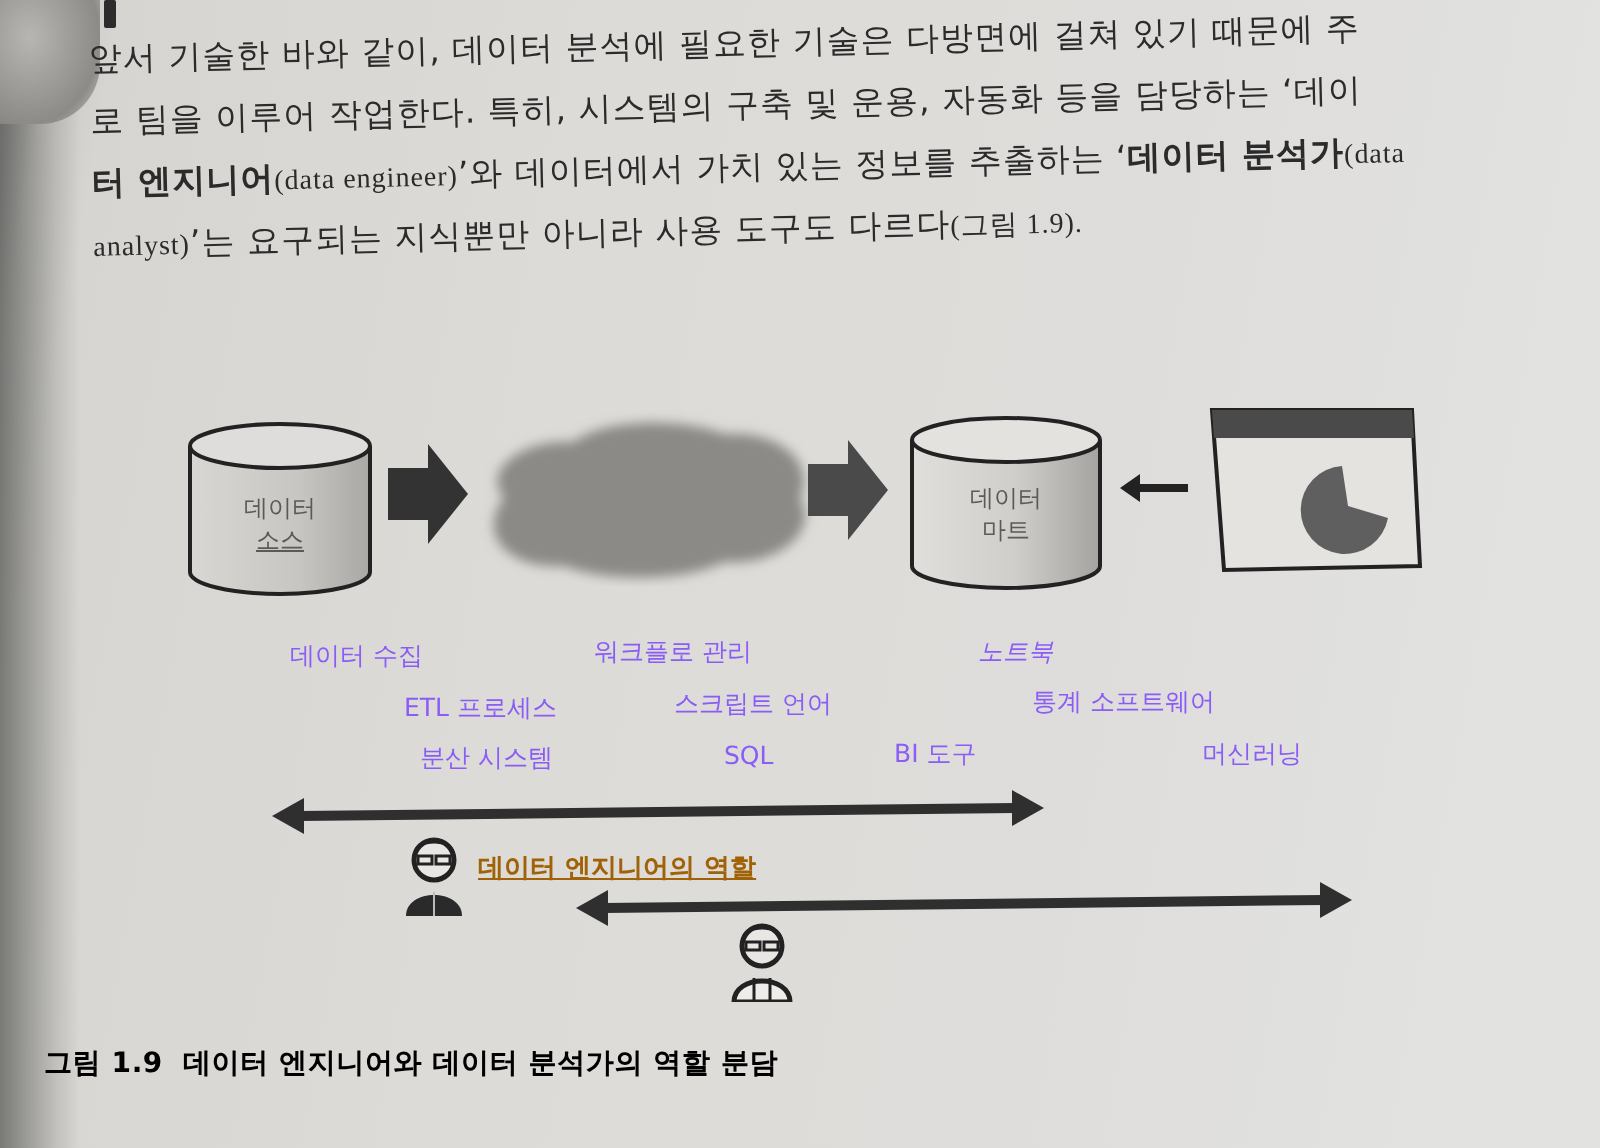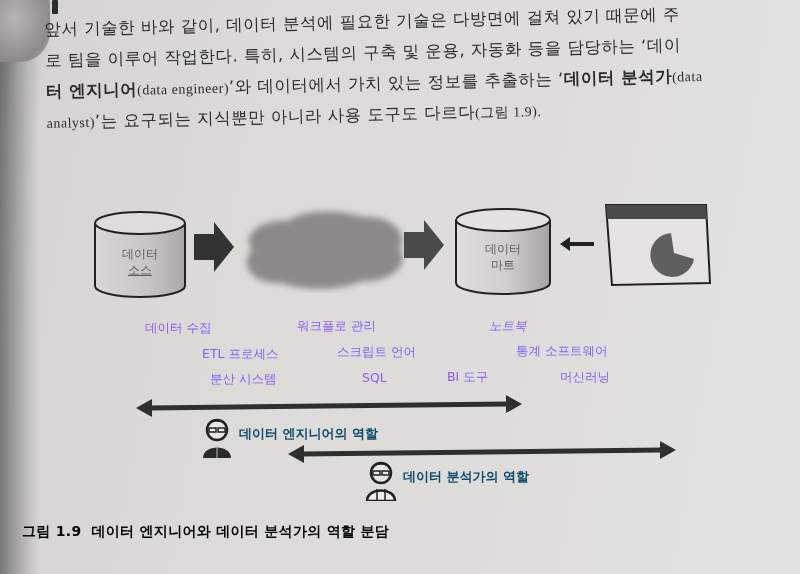--- a/index.html
+++ b/index.html
@@ -38,21 +38,21 @@
   .cyl .lbl {
     position:absolute; left:0; width:100%; text-align:center; font-size:12px; color:#5a5a5a; line-height:16px;
   }
 
   .cloud-lbl {
     position:absolute; left:248px; top:234px; width:150px; text-align:center; font-size:13px; color:#3a3a3a;
   }
 
   .skill { position:absolute; font-size:12.5px; color:#8b5cf6; white-space:nowrap; }
 
-  .role-label { position:absolute; font-size:13px; font-weight:bold; color:#0c4a6e; white-space:nowrap; }
+  .role-label { position:absolute; font-size:13px; font-weight:bold; color:#a16207; white-space:nowrap;text-decoration:underline; }
 
   .caption {
     position:absolute; left:22px; top:523px; font-size:14px; font-weight:bold; color:#000000; white-space:nowrap; letter-spacing:0.3px;text-align:right;
   }
   .caption .num { margin-right:10px; }
 </style>
 </head>
 <body>
 
 <div class="page-shade"></div>
@@ -137,21 +137,21 @@
 
   <div class="skill" style="left:145px;top:320px;">데이터 수집</div>
   <div class="skill" style="left:178px;top:346px;margin-left:24px;">ETL 프로세스</div>
   <div class="skill" style="left:210px;top:371px;">분산 시스템</div>
   <div class="skill" style="left:297px;top:318px;">워크플로 관리</div>
   <div class="skill" style="left:337px;top:344px;">스크립트 언어</div>
   <div class="skill" style="left:362px;top:370px;">SQL</div>
   <div class="skill" style="left:489px;top:318px;font-style:italic;">노트북</div>
   <div class="skill" style="left:447px;top:369px;">BI 도구</div>
   <div class="skill" style="left:516px;top:343px;">통계 소프트웨어</div>
-  <div class="skill" style="left:560px;top:369px;text-align:right;">머신러닝</div>
+  <div class="skill" style="left:601px;top:369px;text-align:right;">머신러닝</div>
 
   <svg style="position:absolute;left:136px;top:394px;" width="388" height="24">
     <line x1="14" y1="14" x2="372" y2="10" stroke="#2f2f2f" stroke-width="5"></line>
     <polygon points="0,14 16,5 16,23" fill="#2f2f2f"></polygon>
     <polygon points="386,10 370,1 370,19" fill="#2f2f2f"></polygon>
   </svg>
 
   <svg style="position:absolute;left:200px;top:418px;" width="34" height="40">
     <circle cx="17" cy="12" r="10" fill="#e8e7e4" stroke="#222" stroke-width="2.5"></circle>
     <path d="M7 9 C8 2 26 2 27 9 L27 7 C24 0 10 0 7 7 Z" fill="#222"></path>
@@ -170,18 +170,17 @@
 
   <svg style="position:absolute;left:364px;top:461px;" width="34" height="40">
     <circle cx="17" cy="12" r="10" fill="#e8e7e4" stroke="#222" stroke-width="2.5"></circle>
     <path d="M7 9 C8 2 26 2 27 9 L27 7 C24 0 10 0 7 7 Z" fill="#222"></path>
     <rect x="9" y="10" width="7" height="4" fill="none" stroke="#222" stroke-width="1.5"></rect>
     <rect x="18" y="10" width="7" height="4" fill="none" stroke="#222" stroke-width="1.5"></rect>
     <path d="M3 40 C3 26 31 26 31 40 Z" fill="#eeede9" stroke="#222" stroke-width="2.5"></path>
     <line x1="13" y1="28" x2="13" y2="40" stroke="#222" stroke-width="1.5"></line>
     <line x1="21" y1="28" x2="21" y2="40" stroke="#222" stroke-width="1.5"></line>
   </svg>
-  <div class="role-label" style="left:403px;top:468px;">데이터 분석가의 역할</div>
 </div>
 
 <div class="caption">
   <span class="num">그림 1.9</span><span>데이터 엔지니어와 데이터 분석가의 역할 분담</span>
 </div>
 
 </body></html>

